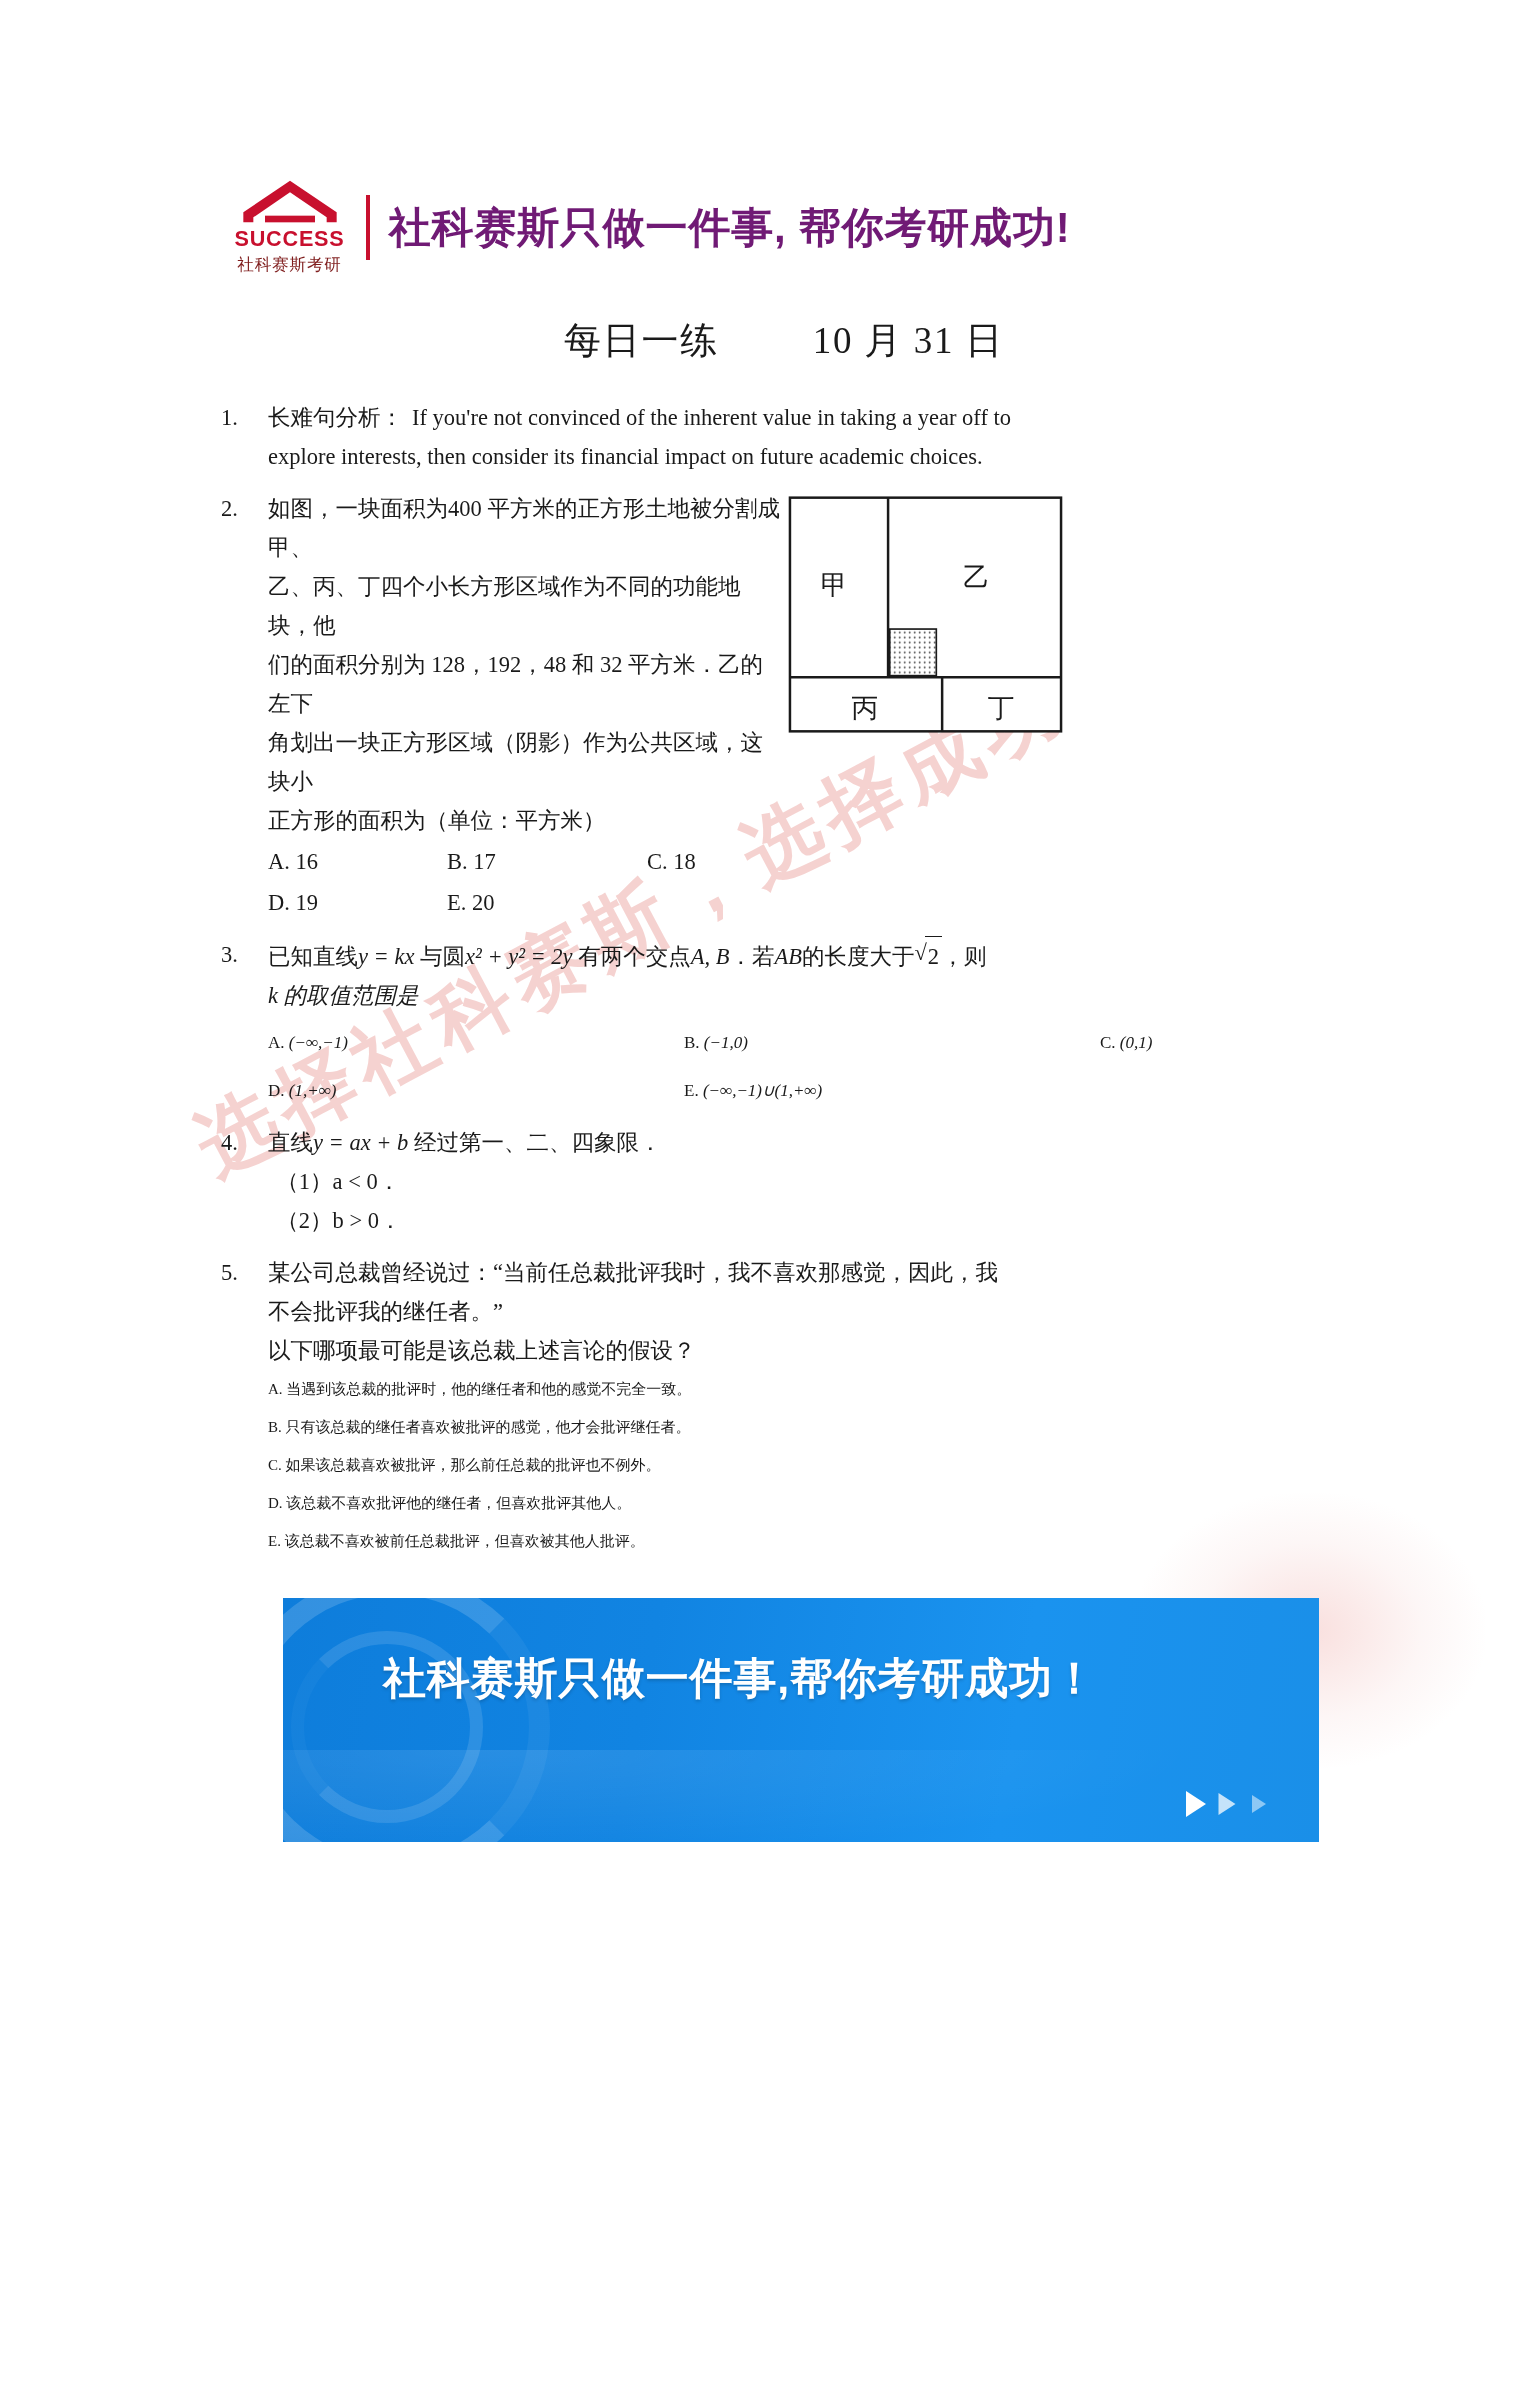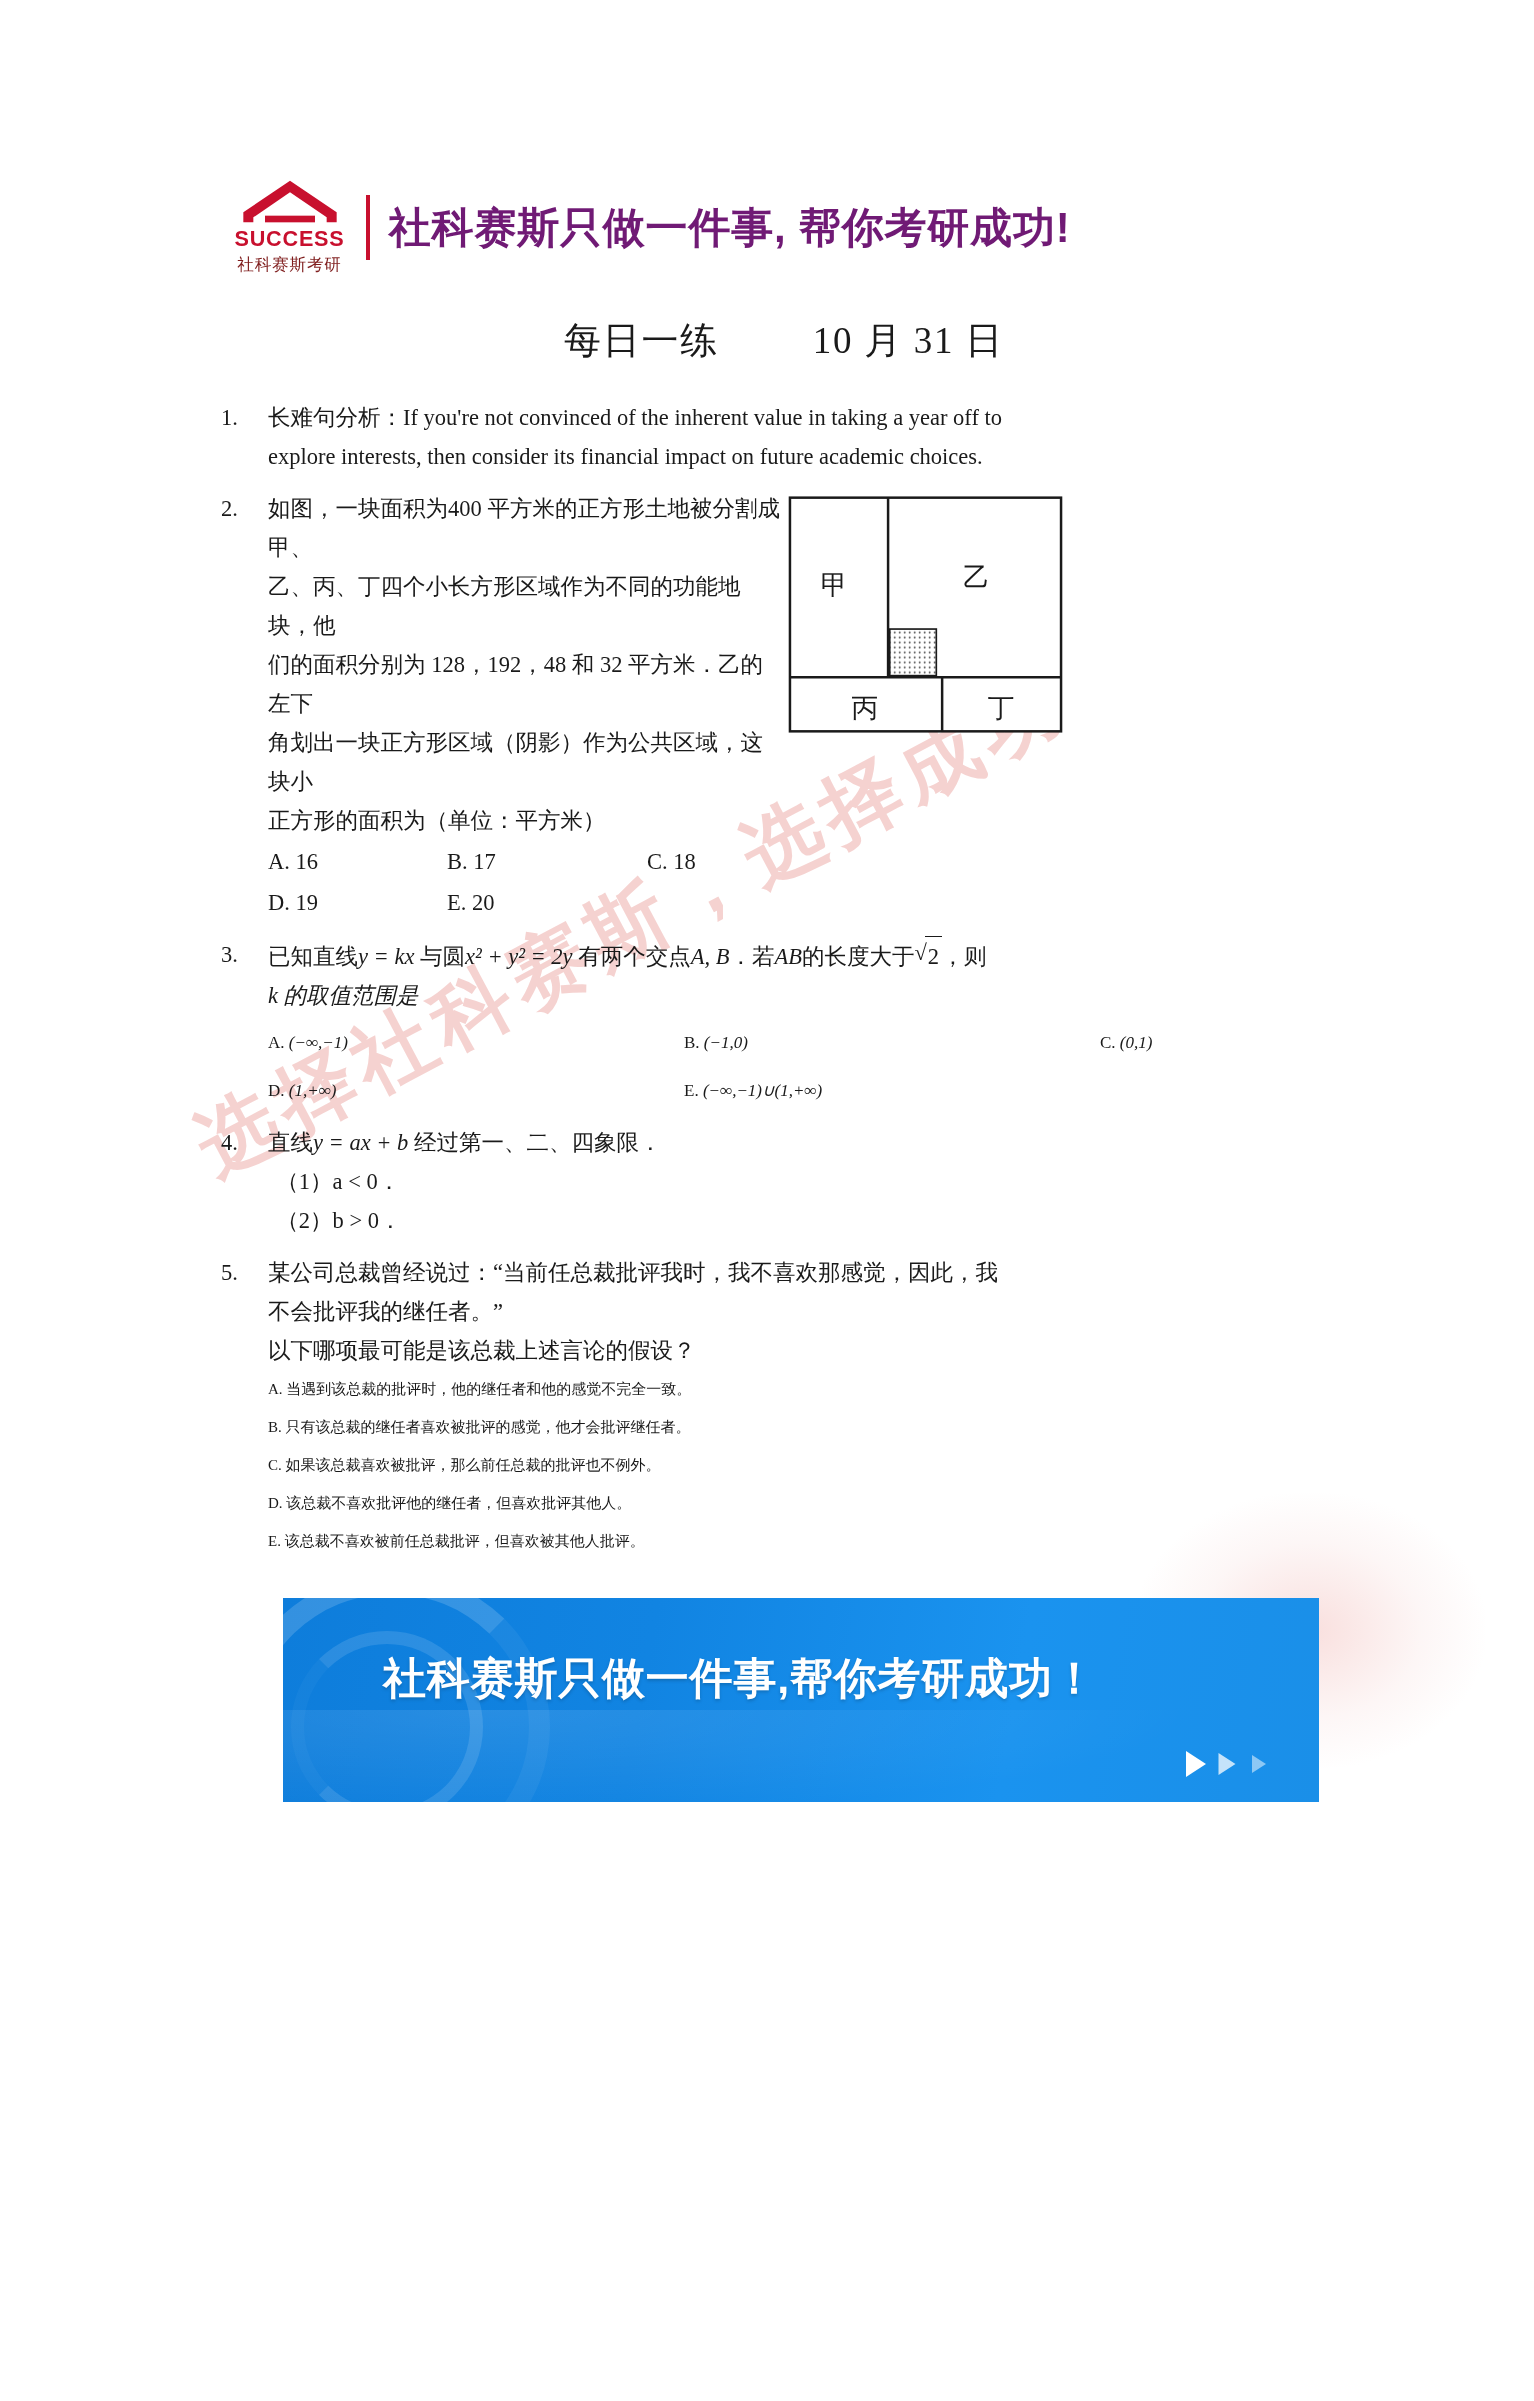--- a/index.html
+++ b/index.html
@@ -103,20 +103,21 @@
     font-family: "Liberation Serif", serif;
   }
   .q-body {
     flex: 1;
     font-size: 22.5px;
     line-height: 39px;
   }
   .q-body p { margin: 0; }
   .inline-en {
     font-family: "Liberation Serif", serif;
+    margin-left: 9px;
   }
   .math { font-style: italic; font-family: "Liberation Serif", serif; }
 
   
   .q2-wrap {
     display: flex;
     align-items: flex-start;
     gap: 4px;
   }
   .q2-text { flex: 1 1 auto; max-width: 516px; }
@@ -207,21 +208,21 @@
     height: 275px;
     background: radial-gradient(ellipse at 50% 50%, rgba(235,150,145,0.30) 0%, rgba(242,200,198,0.16) 45%, rgba(255,255,255,0) 72%);
     z-index: 0;
     pointer-events: none;
   }
 
   
   .banner {
     position: relative;
     margin: 38px 216px 0 283px;
-    height: 204px;
+    height: 244px;
     background: linear-gradient(100deg, #0e7ddb 0%, #1184e2 35%, #1a93ef 70%, #1a8fe8 100%);
     overflow: hidden;
     z-index: 4;
   }
   .banner .swirl {
     position: absolute;
     left: -50px;
     top: -25px;
     width: 275px;
     height: 266px;

